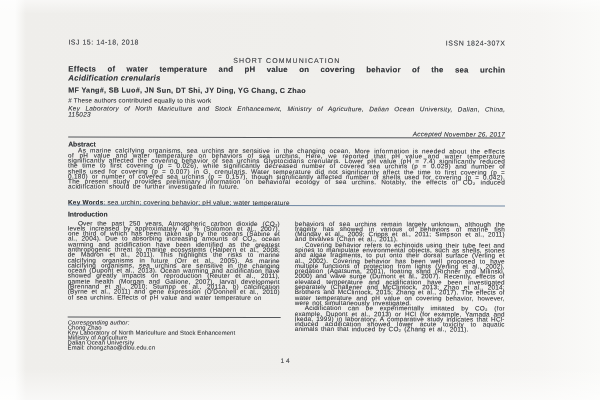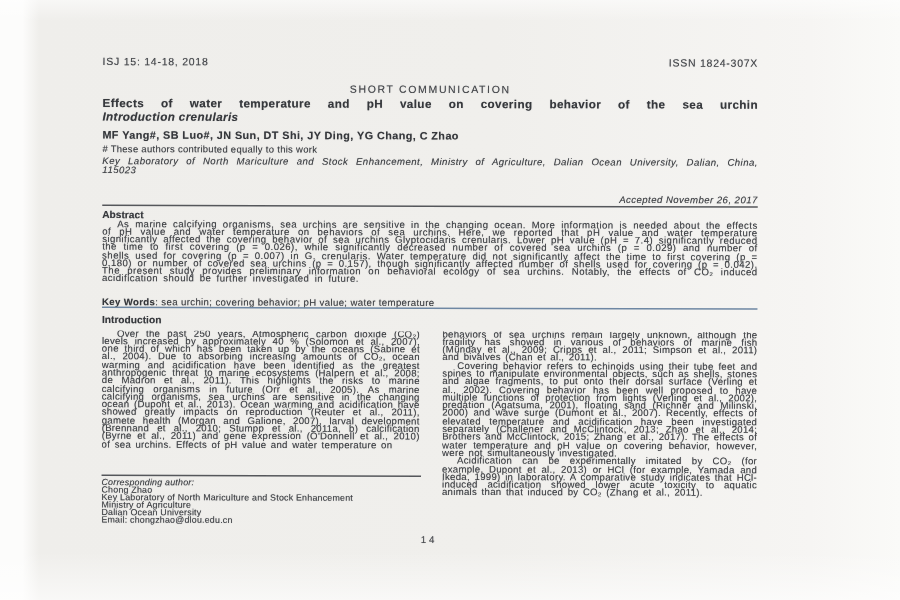--- a/index.html
+++ b/index.html
@@ -61,21 +61,21 @@
 
     <div class="abs header-row">
       <span>ISJ 15: 14-18, 2018</span>
       <span>ISSN 1824-307X</span>
     </div>
 
     <div class="abs section-label">SHORT COMMUNICATION</div>
 
     <div class="abs title">
       <div class="title-line1">Effects of water temperature and pH value on covering behavior of the sea urchin</div>
-      <div class="title-species">Introduction crenularis</div>
+      <div class="title-species">Acidification crenularis</div>
     </div>
 
     <div class="abs authors">MF Yang#, SB Luo#, JN Sun, DT Shi, JY Ding, YG Chang, C Zhao</div>
 
     <div class="abs equal-note"># These authors contributed equally to this work</div>
 
     <div class="abs affiliation">Key Laboratory of North Mariculture and Stock Enhancement, Ministry of Agriculture, Dalian Ocean University, Dalian, China, 115023</div>
 
     <div class="abs accepted">Accepted November 26, 2017</div>
 

